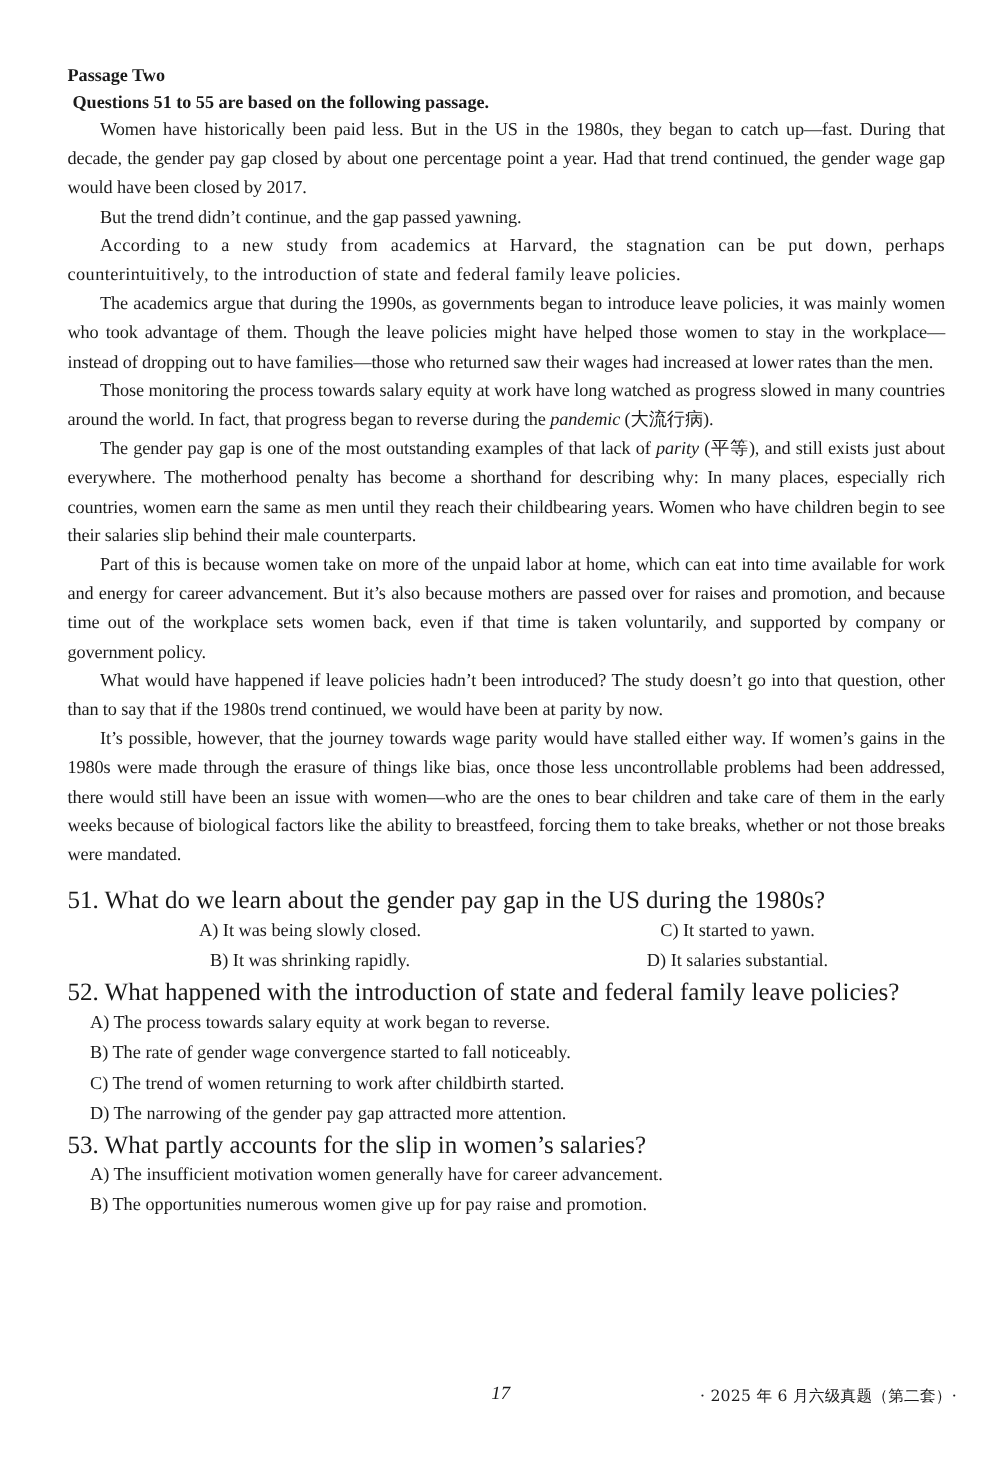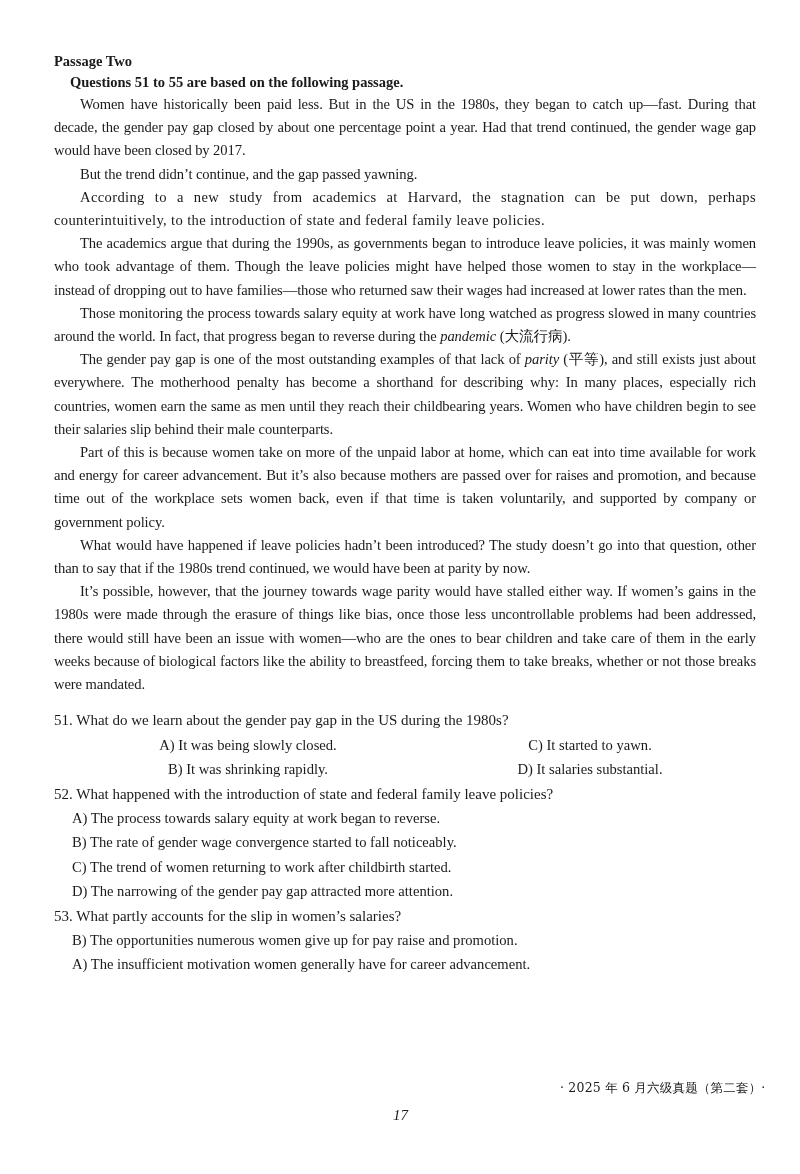--- a/index.html
+++ b/index.html
@@ -3,34 +3,34 @@
   <meta charset="utf-8">
   <style>
     html, body { margin: 0; padding: 0; background: #ffffff; }
     body {
       width: 800px; height: 1174px; position: relative; overflow: hidden;
       font-family: "Liberation Serif", "DejaVu Serif", serif;
       color: #1a1a1a;
     }
     .page { position: absolute; left: 54px; top: 52px; width: 702px; }
     .h-title { font-weight: bold; font-size: 14.5px; line-height: 19px; margin: 0; }
-    .h-sub { font-weight: bold; font-size: 14.5px; line-height: 22px; margin: 0 0 0 16px; }
+    .h-sub { font-weight: bold; font-size: 14.5px; line-height: 22px; margin: 0 0 0 4px; }
     .para {
       font-size: 14.6px; line-height: 23.2px; margin: 0;
       text-indent: 26px; text-align: justify;
       letter-spacing: -0.1px;
     }
     .para.spaced { letter-spacing: 0.35px; }
     .questions { margin-top: 12px; }
-    .q { font-size: 15px; line-height: 24.4px; margin: 0; }
+    .q { font-size: 20px; line-height: 24.4px; margin: 0; }
     .opt { font-size: 14.6px; line-height: 24.4px; margin: 0; padding-left: 18px; }
     .opt-grid { display: grid; grid-template-columns: 352px 1fr; padding-left: 18px; text-align: center; }
     .opt-grid .cell { font-size: 14.6px; line-height: 24.4px; }
     .footer-page { position: absolute; left: 393px; top: 1107px; font-size: 15px; font-style: italic; }
-    .footer-right { position: absolute; left: 560px; top: 1080px; font-size: 12.5px; font-family: "DejaVu Serif", serif; letter-spacing: 0.2px; }
+    .footer-right { position: absolute; left: 560px; top: 1109px; font-size: 12.5px; font-family: "DejaVu Serif", serif; letter-spacing: 0.2px; }
     i { font-style: italic; }
   </style>
 </head>
 <body>
 
 <div class="page">
   <p class="h-title">Passage Two</p>
   <p class="h-sub">Questions 51 to 55 are based on the following passage.</p>
 
   <div>
@@ -59,20 +59,20 @@
     <div>
       <p class="q">52. What happened with the introduction of state and federal family leave policies?</p>
       <p class="opt">A) The process towards salary equity at work began to reverse.</p>
       <p class="opt">B) The rate of gender wage convergence started to fall noticeably.</p>
       <p class="opt">C) The trend of women returning to work after childbirth started.</p>
       <p class="opt">D) The narrowing of the gender pay gap attracted more attention.</p>
     </div>
 
     <div>
       <p class="q">53. What partly accounts for the slip in women’s salaries?</p>
+      <p class="opt">A) The insufficient motivation women generally have for career advancement.</p>
       <p class="opt">B) The opportunities numerous women give up for pay raise and promotion.</p>
-      <p class="opt">A) The insufficient motivation women generally have for career advancement.</p>
     </div>
   </div>
 </div>
 
 <div class="footer-page">17</div>
 <div class="footer-right">· 2025 年 6 月六级真题（第二套）·</div>
 
 </body></html>

